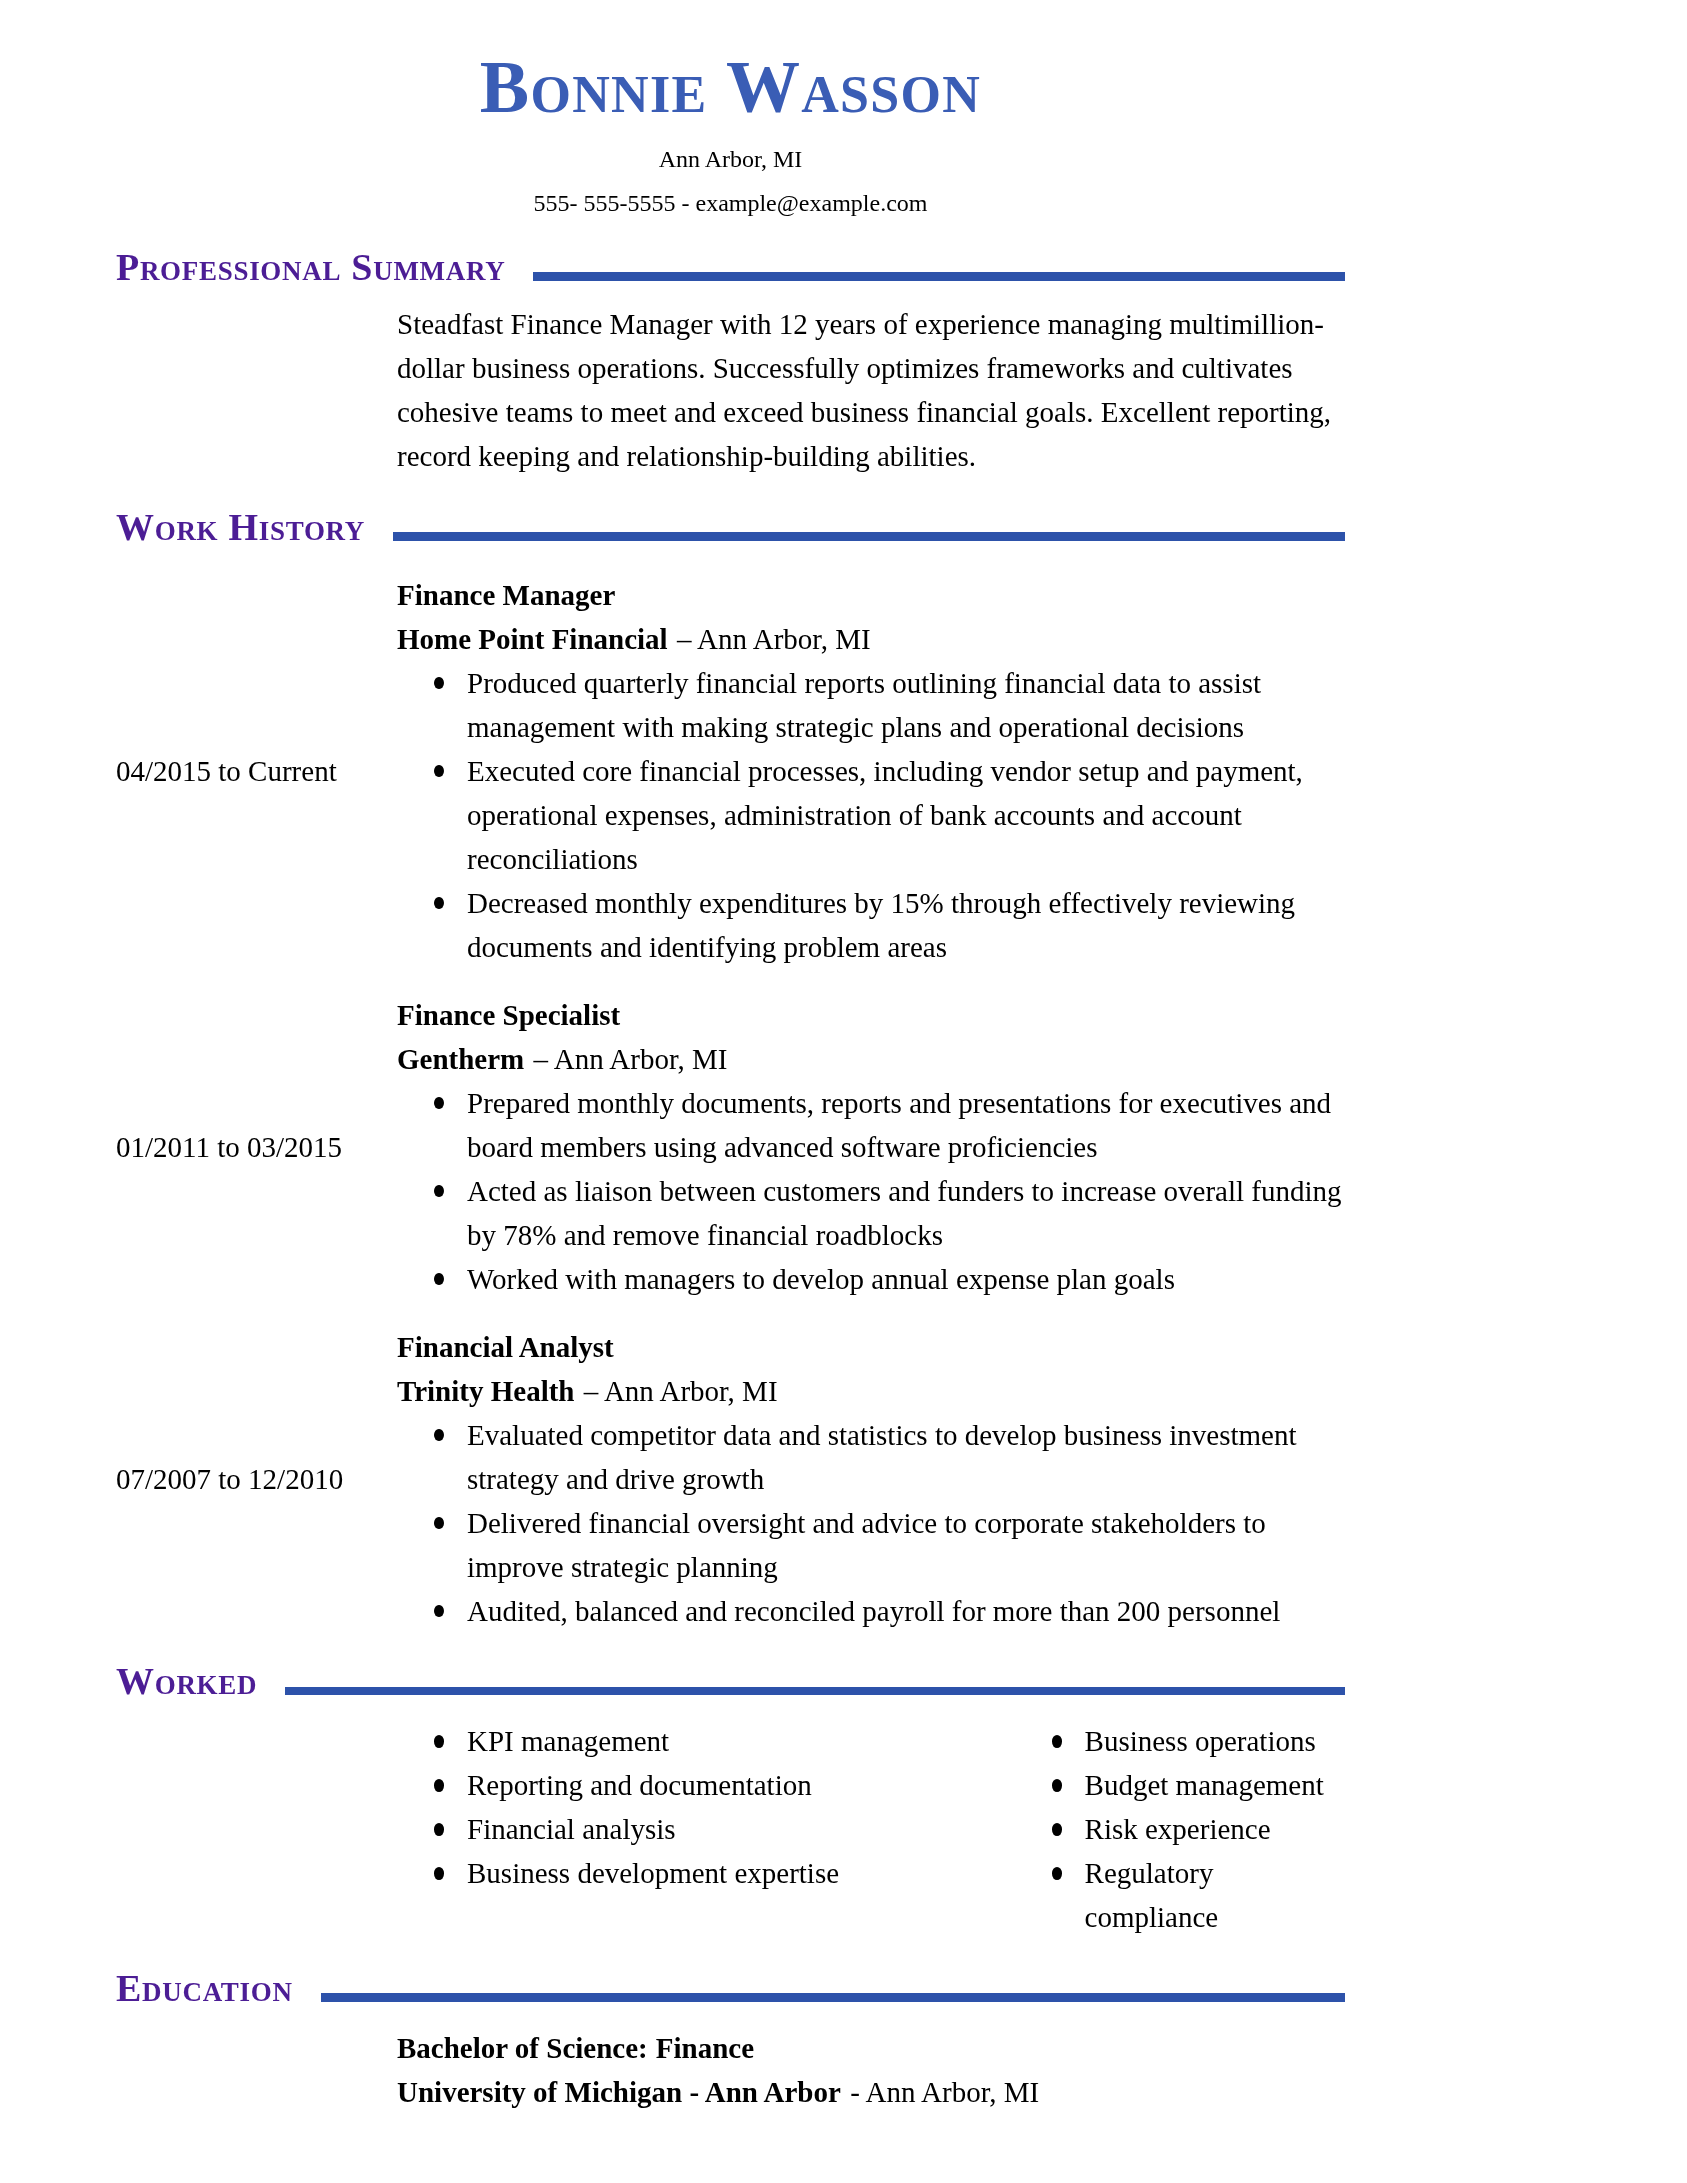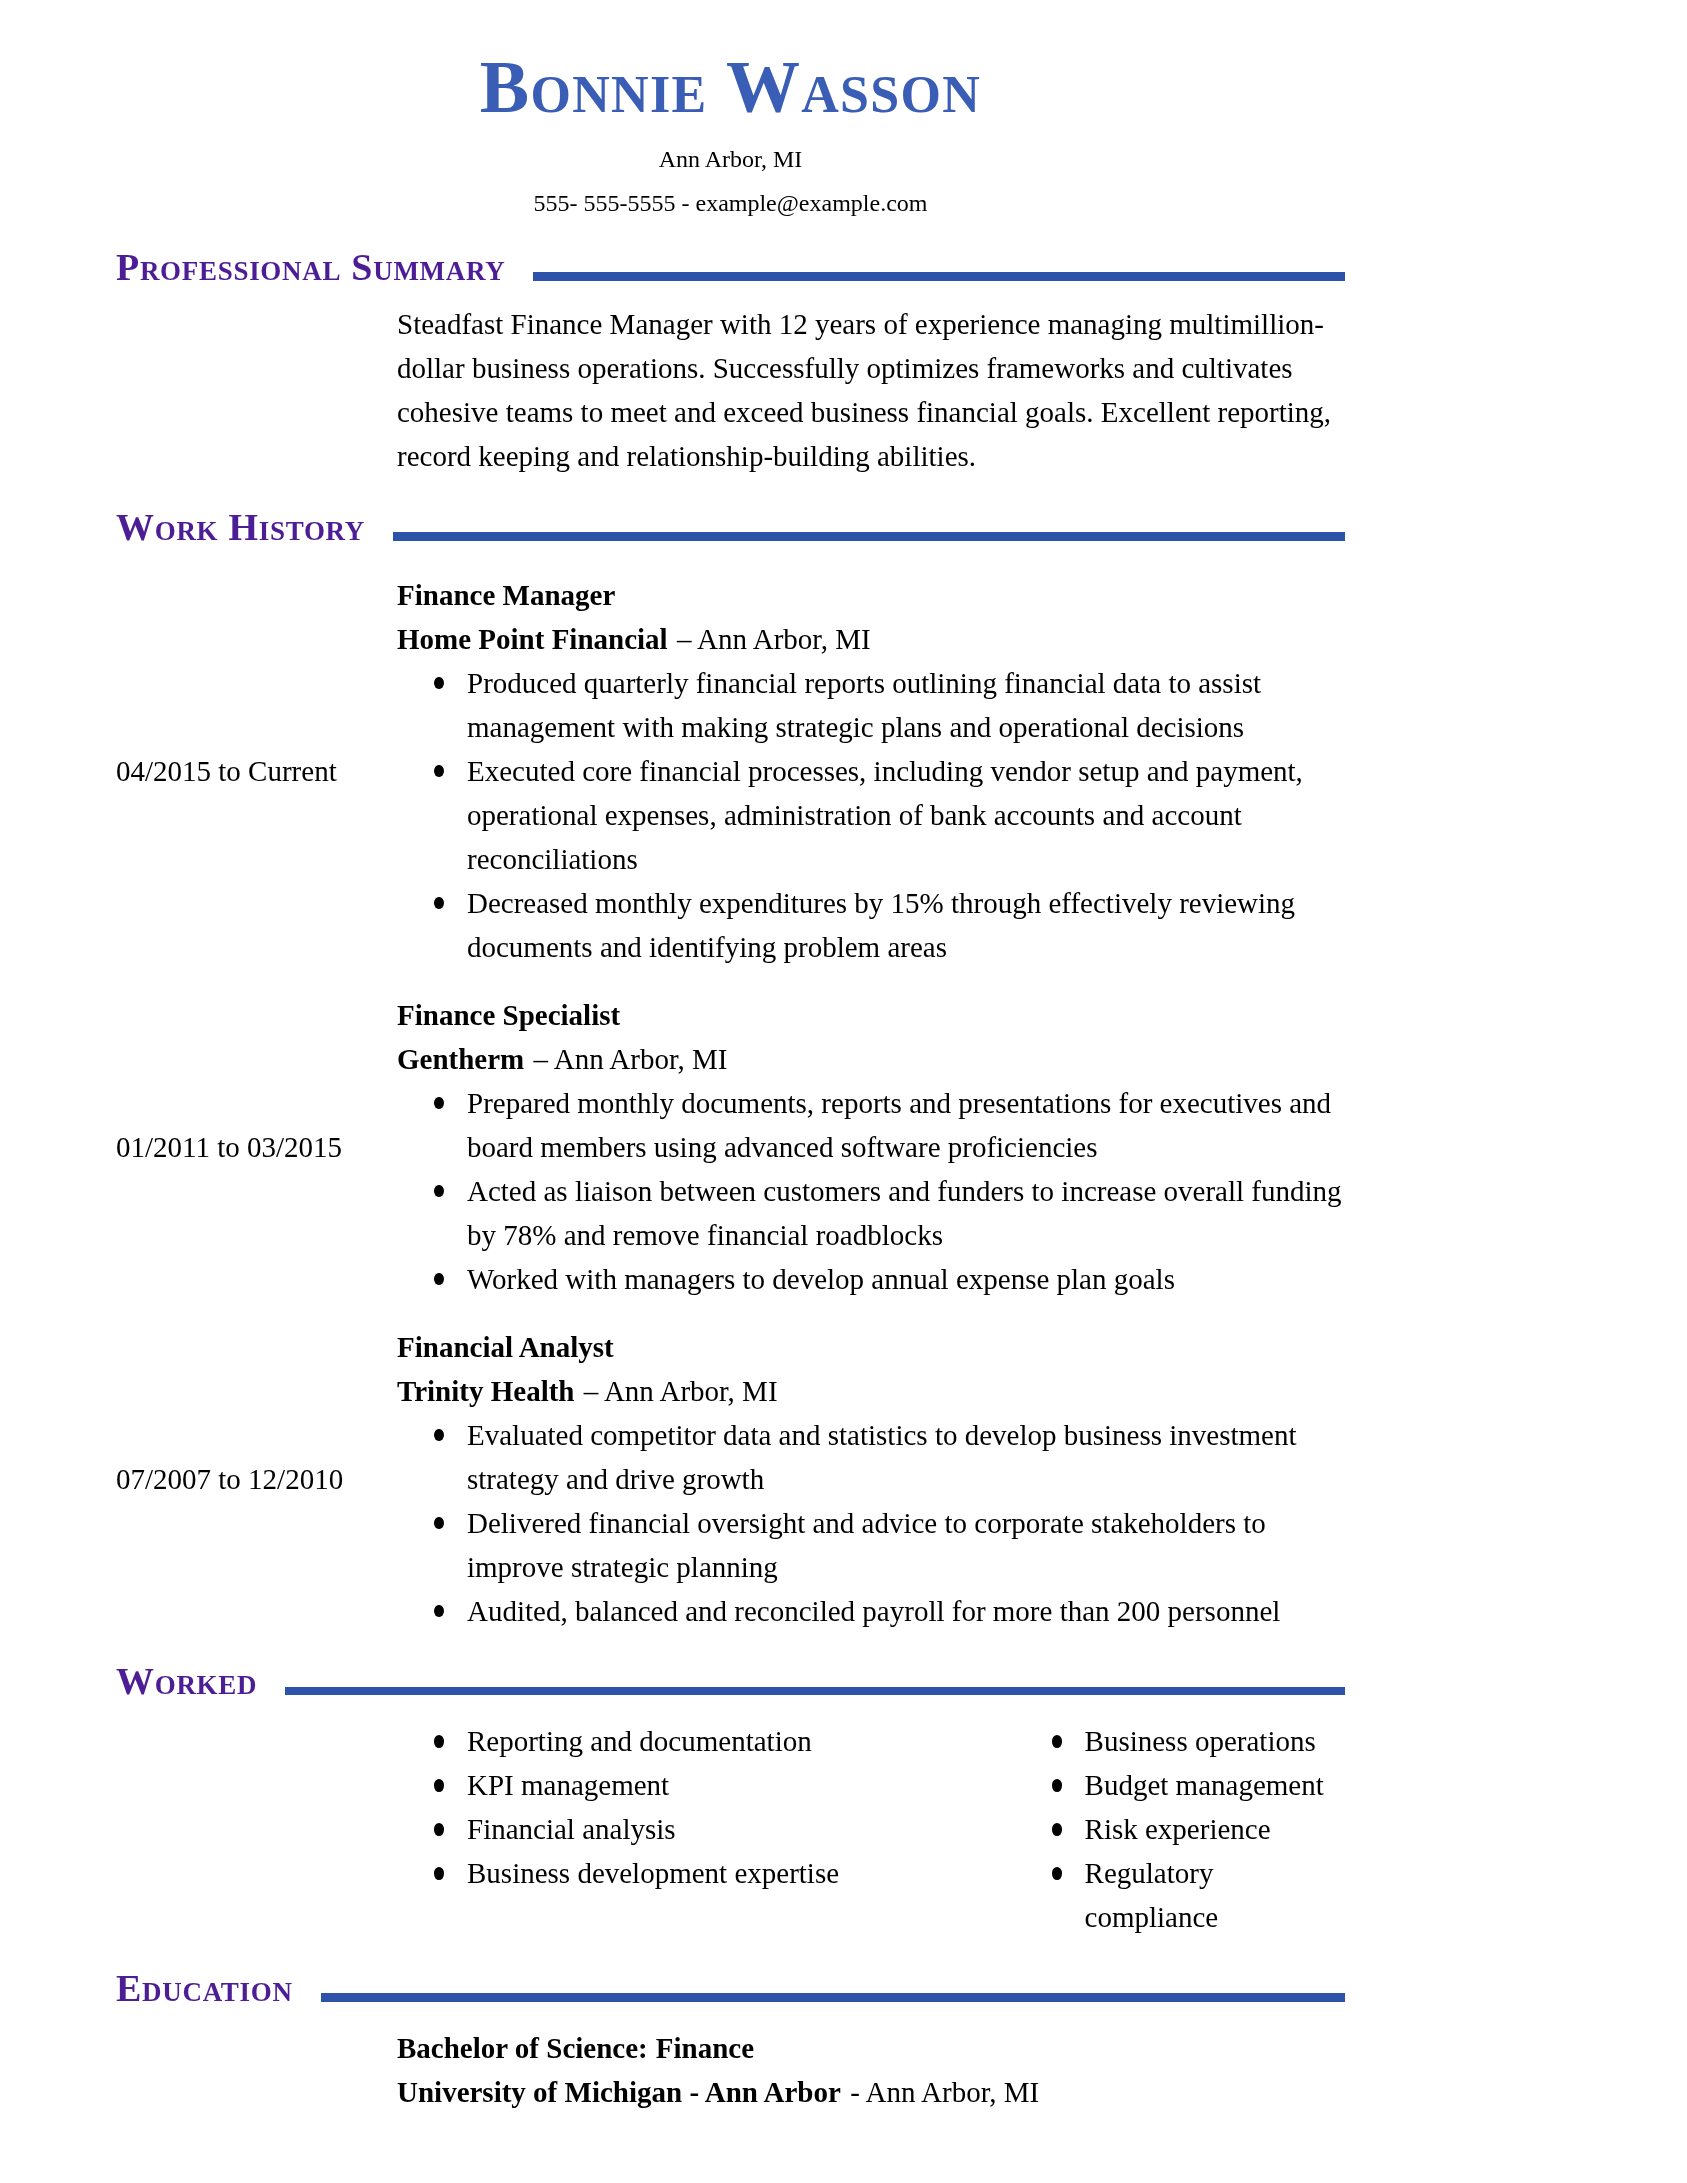--- a/index.html
+++ b/index.html
@@ -194,22 +194,22 @@
   </div>
 
   <div class="section">
     <div class="sec-head">
       <h2 class="sec-title">Worked</h2>
       <div class="sec-rule"></div>
     </div>
     <div class="skills-grid">
       <div class="skills-col">
         <ul class="bullets">
+          <li><span>KPI management</span></li>
           <li><span>Reporting and documentation</span></li>
-          <li><span>KPI management</span></li>
           <li><span>Financial analysis</span></li>
           <li><span>Business development expertise</span></li>
         </ul>
       </div>
       <div class="skills-col">
         <ul class="bullets">
           <li><span>Business operations</span></li>
           <li><span>Budget management</span></li>
           <li><span>Risk experience</span></li>
           <li><span>Regulatory compliance</span></li>

